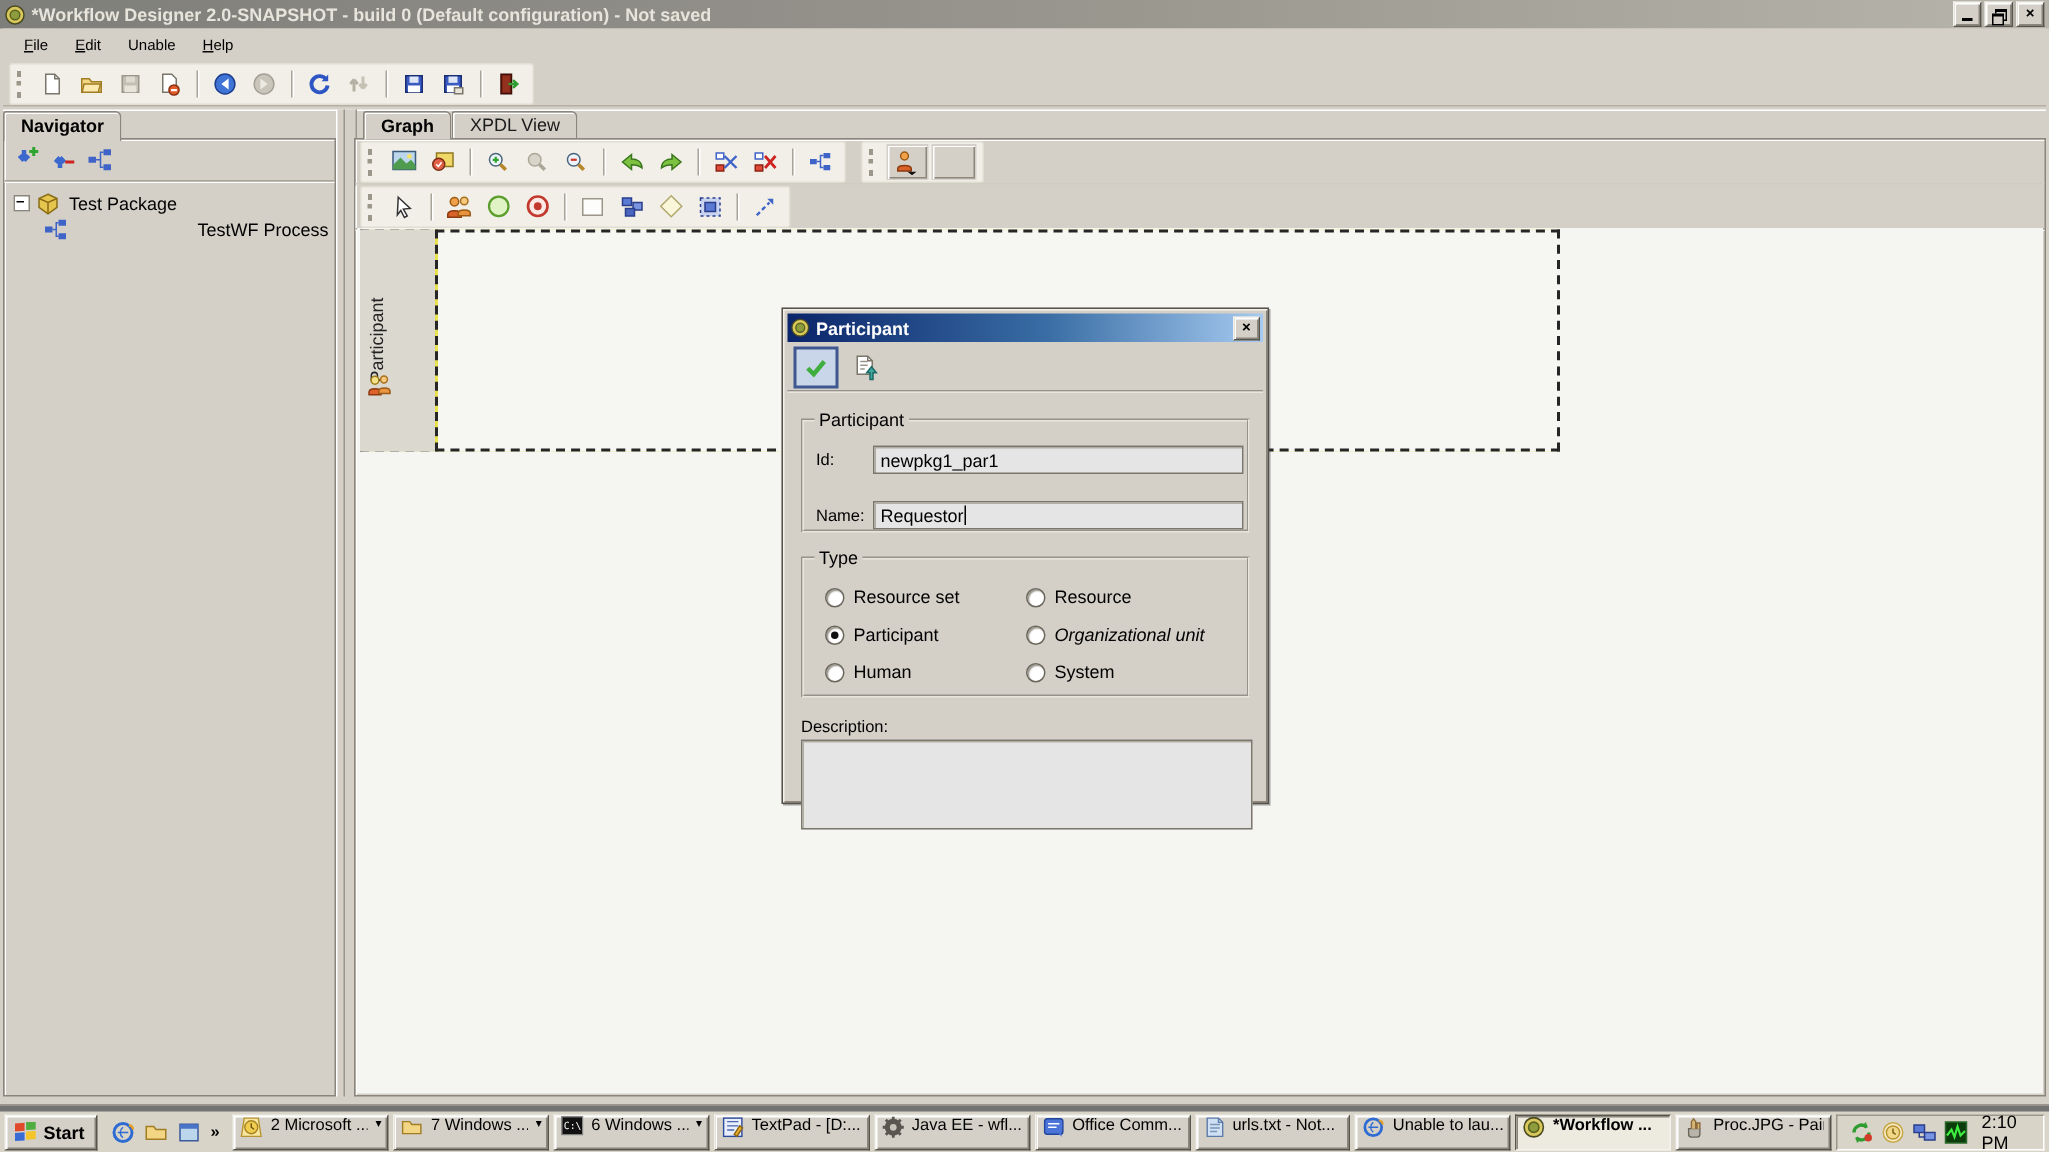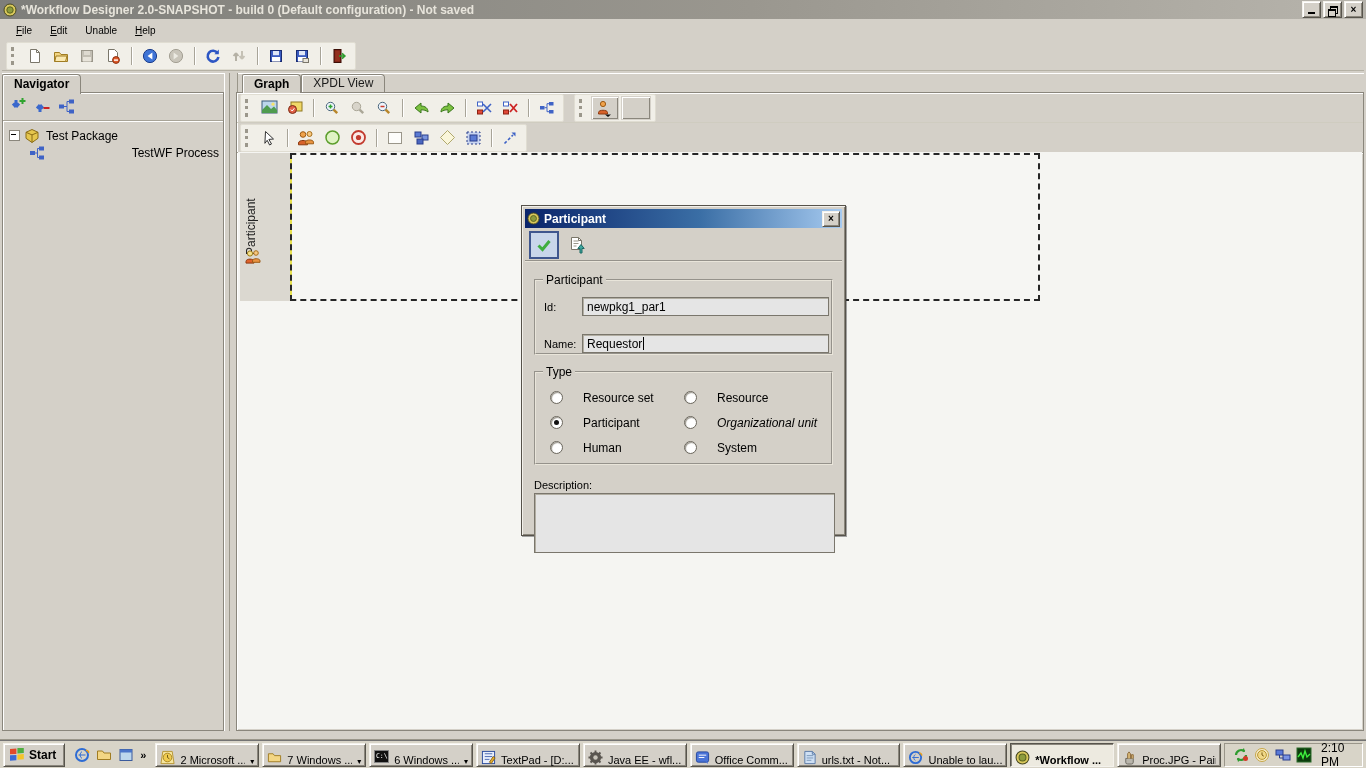--- a/index.html
+++ b/index.html
@@ -69,31 +69,31 @@
   #dlg-title .ttl{color:#fff;font-weight:bold;font-size:12px;margin-left:4px;flex:1;}
   #dlg-toolbar{position:absolute;left:3px;top:24px;right:3px;height:30px;display:flex;align-items:center;gap:6px;padding-left:4px;border-bottom:2px groove #e9e5da;}
   #dlg-ok{width:26px;height:24px;border:2px solid #3f568e;background:#c9d6ea;display:flex;align-items:center;justify-content:center;}
   #dlg-body{position:absolute;left:3px;top:57px;right:3px;bottom:3px;padding:6px 9px;}
   .groupbox{position:relative;border:2px groove #e9e5da;}
   .legend{position:absolute;top:-8px;left:7px;background:#d4d0c8;padding:0 3px;font-size:12px;}
   #grp-part{margin-top:10px;height:72px;}
   .frow{position:absolute;left:8px;display:flex;align-items:center;}
   .frow .flabel{font-size:11px;}
   #grp-type{margin-top:16px;height:90px;}
-  .radio-cell{position:absolute;display:flex;align-items:flex-start;gap:20px;font-size:12px;}
+  .radio-cell{position:absolute;display:flex;align-items:center;gap:6px;font-size:12px;}
   .radio{width:11px;height:11px;border-radius:50%;background:#fff;border:1px solid #6a665c;box-shadow:inset 1px 1px 1px #9a968c;position:relative;}
   .radio.sel:after{content:"";position:absolute;left:3px;top:3px;width:5px;height:5px;border-radius:50%;background:#111;}
   #desc-label{margin-top:14px;font-size:11px;}
   #desc-area{margin-top:2px;width:292px;height:56px;resize:none;outline:none;}
   .caret{display:inline-block;width:1px;height:13px;background:#000;vertical-align:-2px;margin-left:1px;}
   
-  #taskbar{position:absolute;left:0;bottom:0;right:0;height:27px;background:#d8d4c8;border-top:1px solid #737373;box-shadow:0 -1px 0 #9a968a;display:flex;align-items:center;padding:0 3px;gap:3px;}
+  #taskbar{position:absolute;left:0;bottom:0;right:0;height:27px;background:#d8d4c8;border-top:4px solid #737373;box-shadow:0 -1px 0 #9a968a;display:flex;align-items:center;padding:0 3px;gap:3px;}
   #startbtn{height:22px;display:flex;align-items:center;gap:4px;padding:0 8px 0 5px;font-weight:bold;font-size:12px;}
   .ql{display:flex;align-items:center;gap:6px;padding:0 6px;}
-  .tbtn{height:22px;width:103px;display:flex;align-items:flex-end;gap:4px;padding:0 4px;font-size:11px;white-space:nowrap;overflow:hidden;}
+  .tbtn{height:22px;width:103px;display:flex;align-items:flex-start;gap:4px;padding:0 4px;font-size:11px;white-space:nowrap;overflow:hidden;}
   .tbtn .tlabel{overflow:hidden;text-overflow:clip;white-space:nowrap;flex:1;}
   .tbtn.active{border-color:#57544c #f4f2ec #f4f2ec #57544c;box-shadow:inset 1px 1px 0 #8a867c;background:#edeae0;font-weight:bold;}
   .tarrow{font-size:8px;margin-left:1px;}
   #tray{margin-left:auto;height:22px;display:flex;align-items:center;gap:5px;padding:0 8px 0 8px;border:1px solid;border-color:#9a968a #fff #fff #9a968a;background:#d8d4c8;}
   #tray .time{font-size:12px;margin-left:4px;}
   .ticon{width:16px;height:16px;}
 </style>
 </head>
 <body>
 

